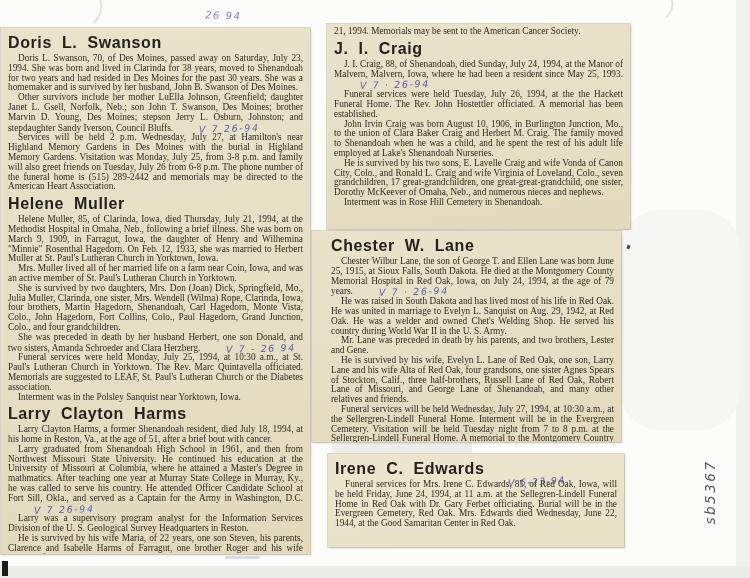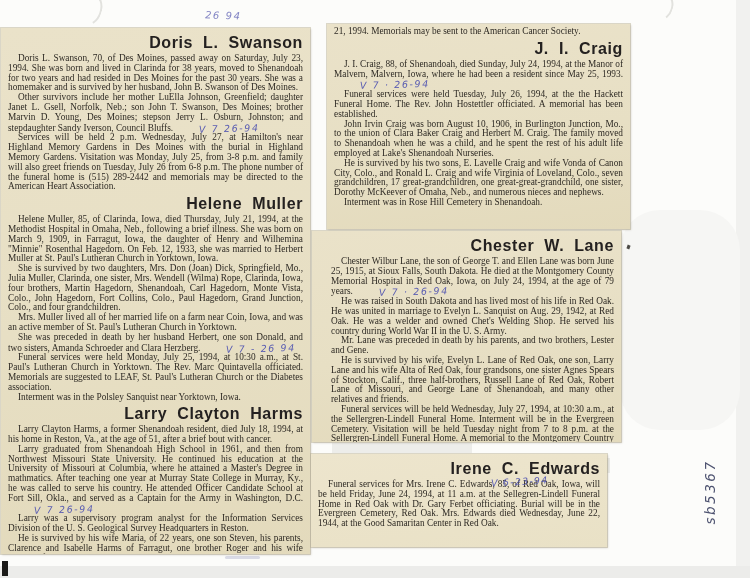--- a/index.html
+++ b/index.html
@@ -3,21 +3,21 @@
 <meta charset="utf-8">
 <style>
   html,body{margin:0;padding:0;}
   body{width:750px;height:578px;position:relative;overflow:hidden;
        background:#fcfcfa;font-family:"Liberation Serif",serif;}
   .clipping{position:absolute;overflow:hidden;
     background:linear-gradient(173deg,#eae2c9 0%,#e7dfc4 55%,#e3dabc 100%);
     box-shadow:0 0 0 1px rgba(180,170,140,.45), 1px 1px 2px rgba(90,85,70,.25);
     padding:3px 7px 2px 7px;color:#2e2a24;}
   .headline{font-family:"Liberation Sans",sans-serif;font-weight:bold;
-    font-size:16px;line-height:18px;text-align:right;color:#242120;
+    font-size:16px;line-height:18px;text-align:left;color:#242120;
     letter-spacing:.6px;word-spacing:5px;margin:3px 0 2px 0;position:relative;}
   .body-par{font-size:9.3px;line-height:9.8px;text-align:justify;
     text-indent:10px;margin:0;}
   .no-indent{text-indent:0;}
   .hand{font-family:"DejaVu Sans",sans-serif;font-style:italic;
     color:#5a5db2;font-size:9.5px;letter-spacing:1.6px;white-space:nowrap;}
   .inline-note{margin-left:16px;position:relative;top:1px;display:inline-block;transform:rotate(-1.5deg);}
   .headline-note{position:absolute;right:52px;top:13px;font-weight:normal;
     font-size:9.5px;letter-spacing:1.2px;word-spacing:0;transform:rotate(-3deg);}
   #note-rotated{position:absolute;left:652px;top:484px;width:116px;text-align:center;
@@ -48,22 +48,22 @@
 <span id="note-top-partial" class="hand">26 94</span>
 <div id="note-rotated">sb5367</div>
 
 <div class="clipping" style="left:1px;top:28px;width:295px;height:521px;">
     <h2 class="headline">Doris L. Swanson</h2>
     <p class="body-par">Doris L. Swanson, 70, of Des Moines, passed away on Saturday, July 23, 1994. She was born and lived in Clarinda for 38 years, moved to Shenandoah for two years and had resided in Des Moines for the past 30 years. She was a homemaker and is survived by her husband, John B. Swanson of Des Moines.</p>
     <p class="body-par">Other survivors include her mother LuElla Johnson, Greenfield; daughter Janet L. Gsell, Norfolk, Neb.; son John T. Swanson, Des Moines; brother Marvin D. Young, Des Moines; stepson Jerry L. Osburn, Johnston; and stepdaughter Sandy Iverson, Council Bluffs.<span class="hand inline-note">V 7 26-94</span></p>
     <p class="body-par">Services will be held 2 p.m. Wednesday, July 27, at Hamilton's near Highland Memory Gardens in Des Moines with the burial in Highland Memory Gardens. Visitation was Monday, July 25, from 3-8 p.m. and family will also greet friends on Tuesday, July 26 from 6-8 p.m. The phone number of the funeral home is (515) 289-2442 and memorials may be directed to the American Heart Association.</p>
     <h2 class="headline">Helene Muller</h2>
     <p class="body-par">Helene Muller, 85, of Clarinda, Iowa, died Thursday, July 21, 1994, at the Methodist Hospital in Omaha, Neb., following a brief illness. She was born on March 9, 1909, in Farragut, Iowa, the daughter of Henry and Wilhemina "Minnie" Rosenthal Hagedorn. On Feb. 12, 1933, she was married to Herbert Muller at St. Paul's Lutheran Church in Yorktown, Iowa.</p>
+    <p class="body-par">Mrs. Muller lived all of her married life on a farm near Coin, Iowa, and was an active member of St. Paul's Lutheran Church in Yorktown.</p>
     <p class="body-par">She is survived by two daughters, Mrs. Don (Joan) Dick, Springfield, Mo., Julia Muller, Clarinda, one sister, Mrs. Wendell (Wilma) Rope, Clarinda, Iowa, four brothers, Martin Hagedorn, Shenandoah, Carl Hagedorn, Monte Vista, Colo., John Hagedorn, Fort Collins, Colo., Paul Hagedorn, Grand Junction, Colo., and four grandchildren.</p>
-    <p class="body-par">Mrs. Muller lived all of her married life on a farm near Coin, Iowa, and was an active member of St. Paul's Lutheran Church in Yorktown.</p>
     <p class="body-par">She was preceded in death by her husband Herbert, one son Donald, and two sisters, Amanda Schroeder and Clara Herzberg.<span class="hand inline-note">V 7 - 26 94</span></p>
     <p class="body-par">Funeral services were held Monday, July 25, 1994, at 10:30 a.m., at St. Paul's Lutheran Church in Yorktown. The Rev. Marc Quintavella officiated. Memorials are suggested to LEAF, St. Paul's Lutheran Church or the Diabetes association.</p>
     <p class="body-par">Interment was in the Polsley Sanquist near Yorktown, Iowa.</p>
     <h2 class="headline">Larry Clayton Harms</h2>
     <p class="body-par">Larry Clayton Harms, a former Shenandoah resident, died July 18, 1994, at his home in Reston, Va., at the age of 51, after a brief bout with cancer.</p>
     <p class="body-par">Larry graduated from Shenandoah High School in 1961, and then from Northwest Missouri State University. He continued his education at the University of Missouri at Columbia, where he attained a Master's Degree in mathmatics. After teaching one year at Murray State College in Murray, Ky., he was called to serve his country. He attended Officer Candidate School at Fort Sill, Okla., and served as a Captain for the Army in Washington, D.C.<span class="hand inline-note">V 7 26-94</span></p>
     <p class="body-par">Larry was a supervisory program analyst for the Information Services Division of the U. S. Geological Survey Headquarters in Reston.</p>
     <p class="body-par">He is survived by his wife Maria, of 22 years, one son Steven, his parents, Clarence and Isabelle Harms of Farragut, one brother Roger and his wife Juanita of Sunrise Beach, Mo., and a sister Debora Whipple and her husband Gary of Sidney, and nieces and nephews.</p>
   </div>
 
@@ -79,16 +79,16 @@
 
 <div class="clipping" style="left:312px;top:231px;width:283px;height:206px;padding-left:19px;">
     <h2 class="headline">Chester W. Lane</h2>
     <p class="body-par">Chester Wilbur Lane, the son of George T. and Ellen Lane was born June 25, 1915, at Sioux Falls, South Dakota. He died at the Montgomery County Memorial Hospital in Red Oak, Iowa, on July 24, 1994, at the age of 79 years.<span class="hand inline-note">V 7 · 26-94</span></p>
     <p class="body-par">He was raised in South Dakota and has lived most of his life in Red Oak. He was united in marriage to Evelyn L. Sanquist on Aug. 29, 1942, at Red Oak. He was a welder and owned Chet's Welding Shop. He served his country during World War II in the U. S. Army.</p>
     <p class="body-par">Mr. Lane was preceded in death by his parents, and two brothers, Lester and Gene.</p>
     <p class="body-par">He is survived by his wife, Evelyn L. Lane of Red Oak, one son, Larry Lane and his wife Alta of Red Oak, four grandsons, one sister Agnes Spears of Stockton, Calif., three half-brothers, Russell Lane of Red Oak, Robert Lane of Missouri, and George Lane of Shenandoah, and many other relatives and friends.</p>
     <p class="body-par">Funeral services will be held Wednesday, July 27, 1994, at 10:30 a.m., at the Sellergren-Lindell Funeral Home. Interment will be in the Evergreen Cemetery. Visitation will be held Tuesday night from 7 to 8 p.m. at the Sellergren-Lindell Funeral Home. A memorial to the Montgomery Country Memorial Hospital Foundation has been established.</p>
   </div>
 
-<div class="clipping" style="left:311px;top:454px;width:282px;height:88px;background:linear-gradient(173deg,#ede5cd,#e9e1c6);">
+<div class="clipping" style="left:328px;top:454px;width:282px;height:88px;background:linear-gradient(173deg,#ede5cd,#e9e1c6);">
     <h2 class="headline">Irene C. Edwards<span class="hand headline-note">V 6-23-94</span></h2>
     <p class="body-par">Funeral services for Mrs. Irene C. Edwards, 85, of Red Oak, Iowa, will be held Friday, June 24, 1994, at 11 a.m. at the Sellegren-Lindell Funeral Home in Red Oak with Dr. Gary Ferbet officiating. Burial will be in the Evergreen Cemetery, Red Oak. Mrs. Edwards died Wednesday, June 22, 1944, at the Good Samaritan Center in Red Oak.</p>
   </div>
 
 </body></html>

